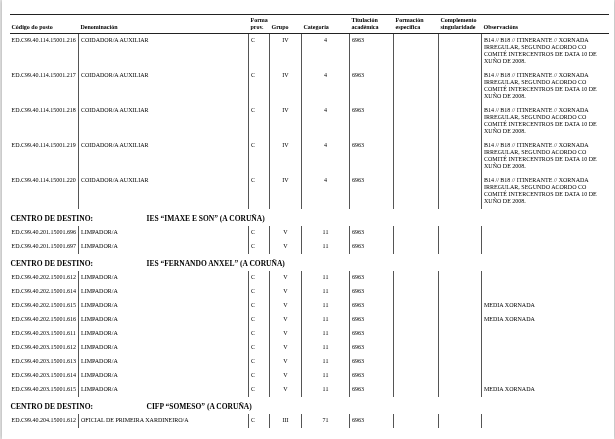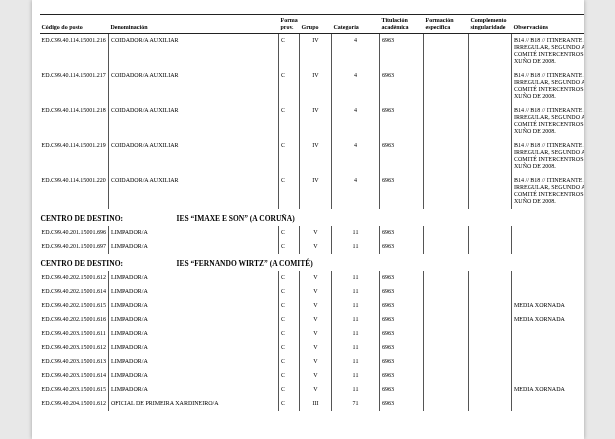--- a/index.html
+++ b/index.html
@@ -1,17 +1,17 @@
 <!DOCTYPE html>
 <html><head>
 <meta charset="utf-8">
 <style>
   html, body { margin:0; padding:0; background:#e8e8e8; }
   .page {
-    position:relative; width:552px; height:439px; background:#ffffff;
+    position:relative; width:612px; height:439px; background:#ffffff;
     font-family:"Liberation Serif", serif; color:#000; overflow:hidden;
     box-shadow:0 0 4px rgba(0,0,0,.3); margin:0 auto;
   }
   table.rpt {
     position:absolute; left:8px; top:14px; width:599px;
     border-collapse:collapse; table-layout:fixed;
     border-top:1px solid #222;
   }
   col.c1{width:69px} col.c2{width:170px} col.c3{width:21px} col.c4{width:32px}
   col.c5{width:48px} col.c6{width:44px} col.c7{width:45px} col.c8{width:43px}
@@ -140,21 +140,21 @@
           <td>LIMPADOR/A</td>
           <td>C</td>
           <td class="c-center">V</td>
           <td class="c-center">11</td>
           <td>6963</td>
           <td></td>
           <td></td>
           <td></td>
         </tr>
         <tr class="centro-row">
-          <td colspan="9"><span class="centro-label">CENTRO DE DESTINO:</span><span class="centro-name">IES “FERNANDO WIRTZ” (A COMITÉ)</span></td>
+          <td colspan="9"><span class="centro-label">CENTRO DE DESTINO:</span><span class="centro-name">IES “FERNANDO ANXEL” (A CORUÑA)</span></td>
         </tr>
         <tr class="data-row">
           <td>ED.C99.40.202.15001.612</td>
           <td>LIMPADOR/A</td>
           <td>C</td>
           <td class="c-center">V</td>
           <td class="c-center">11</td>
           <td>6963</td>
           <td></td>
           <td></td>
@@ -240,20 +240,23 @@
         <tr class="data-row">
           <td>ED.C99.40.203.15001.615</td>
           <td>LIMPADOR/A</td>
           <td>C</td>
           <td class="c-center">V</td>
           <td class="c-center">11</td>
           <td>6963</td>
           <td></td>
           <td></td>
           <td>MEDIA XORNADA</td>
+        </tr>
+        <tr class="centro-row">
+          <td colspan="9"><span class="centro-label">CENTRO DE DESTINO:</span><span class="centro-name">CIFP “SOMESO” (A CORUÑA)</span></td>
         </tr>
         <tr class="data-row">
           <td>ED.C99.40.204.15001.612</td>
           <td>OFICIAL DE PRIMEIRA XARDINEIRO/A</td>
           <td>C</td>
           <td class="c-center">III</td>
           <td class="c-center">71</td>
           <td>6963</td>
           <td></td>
           <td></td>

